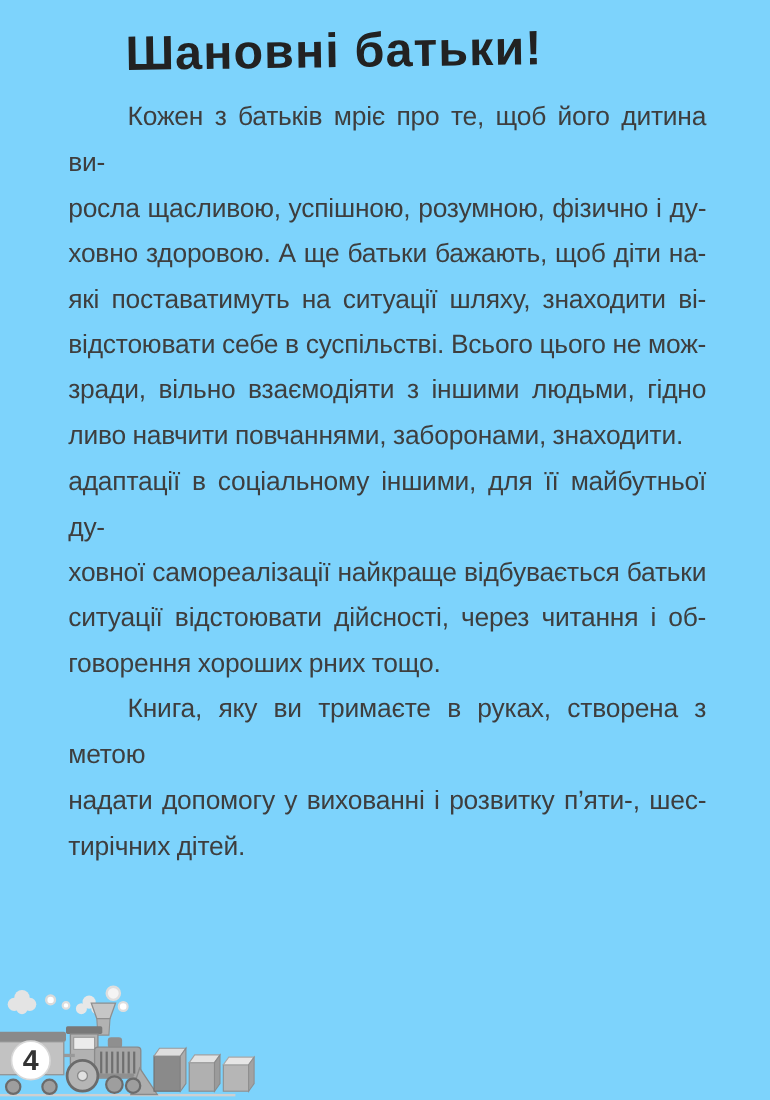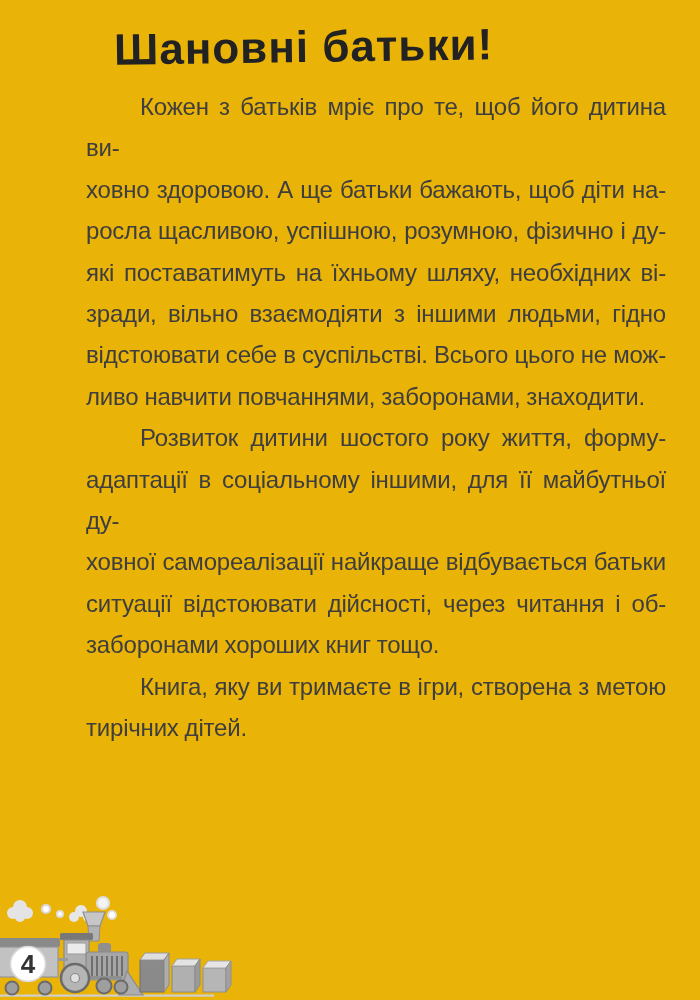--- a/index.html
+++ b/index.html
@@ -3,37 +3,36 @@
 <meta charset="utf-8">
 <style>
   html,body{margin:0;padding:0;}
   body{
     width:700px;height:1000px;
     background:#ffffff;
     font-family:"Liberation Sans", sans-serif;
     position:relative;overflow:hidden;
   }
   .page{
-    position:absolute;inset:0;background:#eab308;
+    position:absolute;inset:0;background:#7dd3fc;
   }
   .page-title{
     position:absolute;left:114px;top:22px;
     font-size:44px;font-weight:700;
     color:#222222;
     letter-spacing:1px;
     transform:rotate(-0.8deg);
     white-space:nowrap;
   }
   .text-block{
     position:absolute;left:62px;top:86px;width:580px;
     font-size:24px;line-height:41.4px;
     color:#3e3e3e;
     letter-spacing:-0.2px;
     word-spacing:-0.5px;
-    margin-left:24px;
   }
   .line{
     text-align:justify;
     text-align-last:justify;
   }
   .line.first{ text-indent:54px; }
   .line.para-end{ text-align-last:left; }
   .footer-art{
     position:absolute;left:0;bottom:0;width:240px;height:112px;
   }
@@ -44,34 +43,34 @@
 </style>
 </head>
 <body>
 
 <div class="page">
 
   <div class="page-title">Шановні батьки!</div>
 
   <div class="text-block">
     <div class="line first">Кожен з батьків мріє про те, щоб його дитина ви-</div>
+    <div class="line">росла щасливою, успішною, розумною, фізично і ду-</div>
     <div class="line">ховно здоровою. А ще батьки бажають, щоб діти на-</div>
-    <div class="line">росла щасливою, успішною, розумною, фізично і ду-</div>
-    <div class="line">які поставатимуть на їхньому шляху, необхідних ві-</div>
+    <div class="line">які поставатимуть на ситуації шляху, знаходити ві-</div>
+    <div class="line">відстоювати себе в суспільстві. Всього цього не мож-</div>
     <div class="line">зради, вільно взаємодіяти з іншими людьми, гідно</div>
-    <div class="line">відстоювати себе в суспільстві. Всього цього не мож-</div>
     <div class="line para-end">ливо навчити повчаннями, заборонами, знаходити.</div>
 
-    <div class="line first">Розвиток дитини шостого року життя, форму-</div>
     <div class="line">адаптації в соціальному іншими, для її майбутньої ду-</div>
     <div class="line">ховної самореалізації найкраще відбувається батьки</div>
     <div class="line">ситуації відстоювати дійсності, через читання і об-</div>
-    <div class="line para-end">заборонами хороших книг тощо.</div>
+    <div class="line para-end">говорення хороших рних тощо.</div>
 
-    <div class="line first">Книга, яку ви тримаєте в ігри, створена з метою</div>
+    <div class="line first">Книга, яку ви тримаєте в руках, створена з метою</div>
+    <div class="line">надати допомогу у вихованні і розвитку п’яти-, шес-</div>
     <div class="line para-end">тирічних дітей.</div>
   </div>
 
   <svg class="footer-art" viewBox="0 0 240 112" role="img" aria-label="gray-toy-train-with-number-wagon-smoke-and-blocks">
 
     <rect x="0" y="106.5" width="214" height="2.2" fill="#cfcfcf"></rect>
 
     <g>
       <g fill="#e4e4e4">
         <circle cx="13" cy="25" r="6"></circle>

